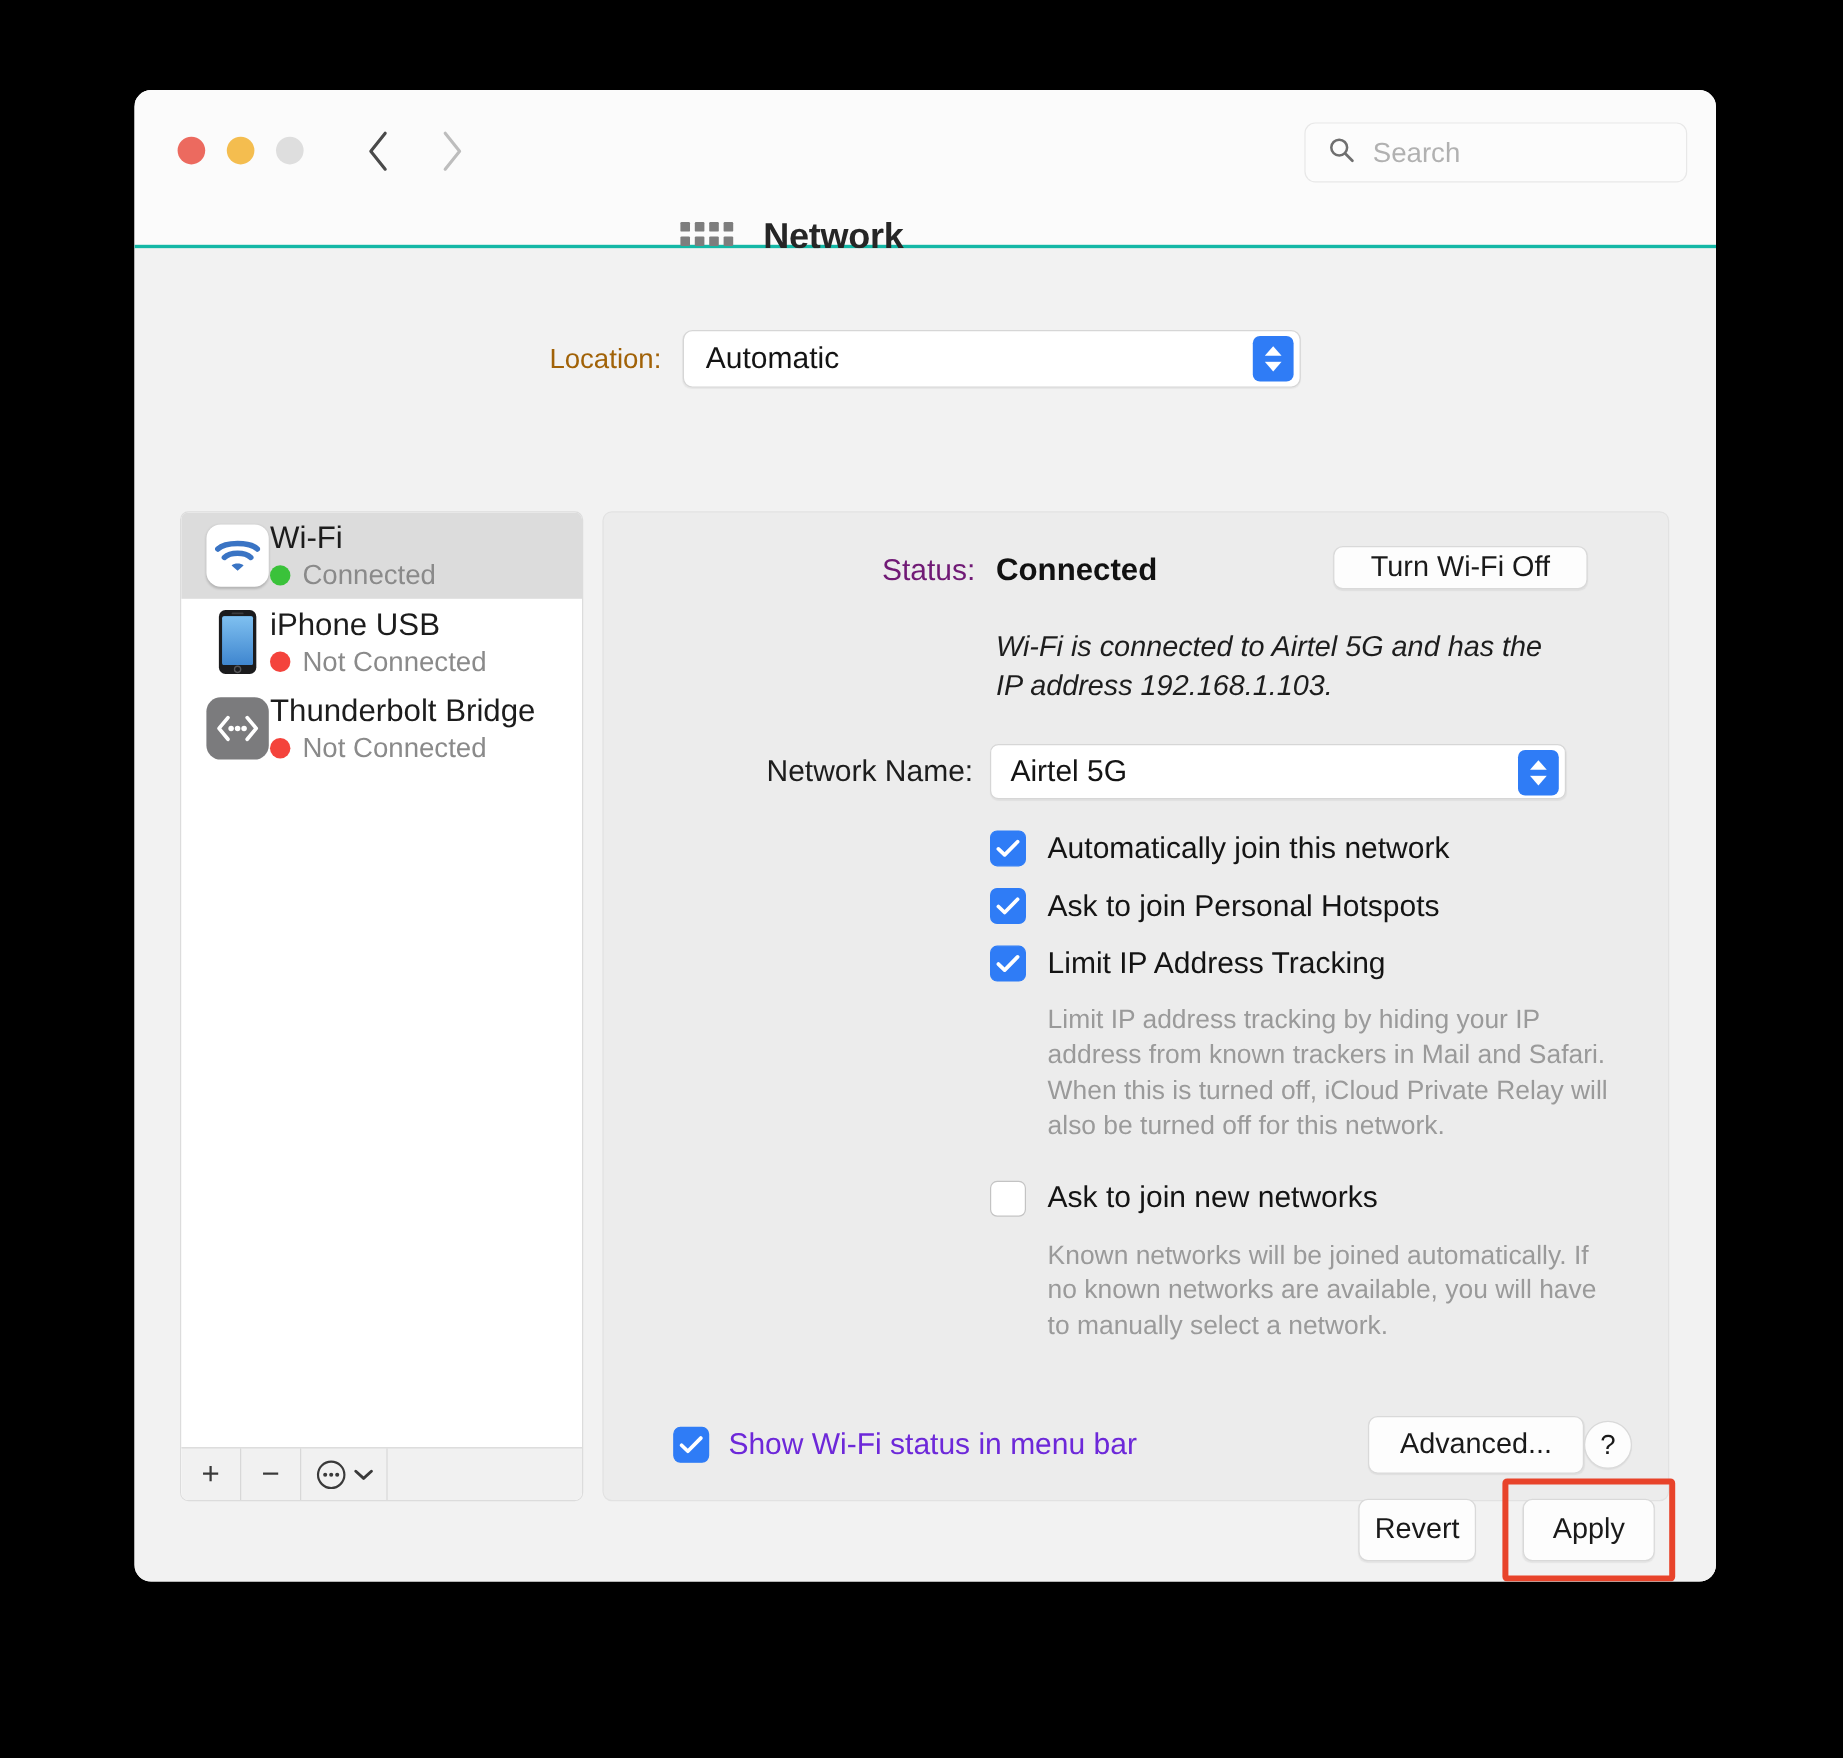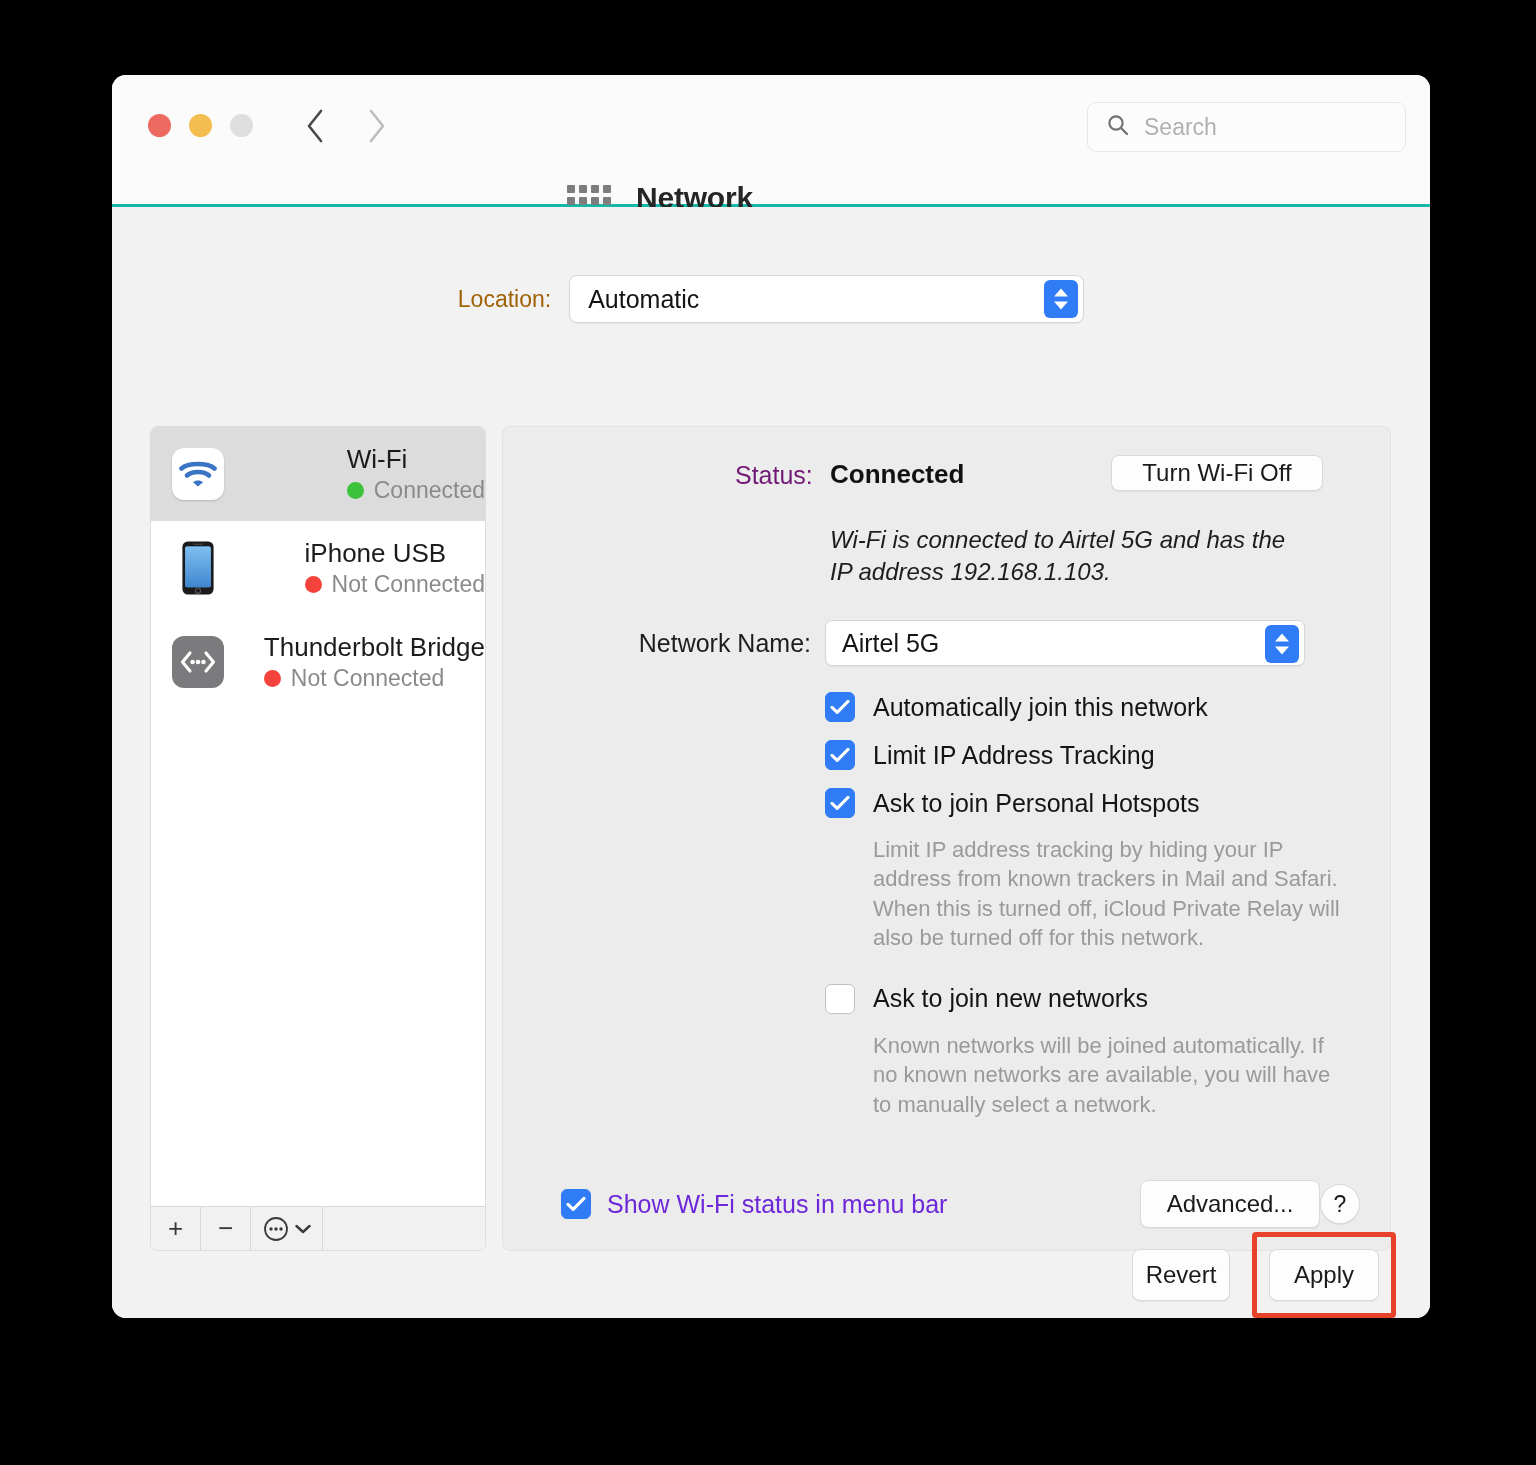--- a/index.html
+++ b/index.html
@@ -160,24 +160,23 @@
     width: 336px;
     height: 825px;
     background: #ffffff;
     border: 1px solid #dcdcdc;
     border-radius: 7px;
     overflow: hidden;
   }
   .iface {
     display: flex;
     align-items: center;
-    height: 94px;
+    height: 72px;
     padding-left: 20px;
     gap: 0;
-    justify-content: space-between;
   }
   .iface.selected { background: #dcdcdc; }
   .iface-icon {
     width: 54px; height: 54px;
     flex: 0 0 54px;
     display: flex; align-items: center; justify-content: center;
   }
   .icon-tile {
     width: 52px; height: 52px;
     border-radius: 12px;
@@ -548,30 +547,30 @@
             </span>
             <span class="check-label">Automatically join this network</span>
           </div>
 
           <div class="check-row">
             <span class="cbox on">
               <svg width="20" height="16" viewBox="0 0 20 16" fill="none">
                 <path d="M2 8.4 L7.2 13.4 L18 2.4" stroke="#ffffff" stroke-width="3.1" stroke-linecap="round" stroke-linejoin="round"></path>
               </svg>
             </span>
-            <span class="check-label">Limit IP Address Tracking</span>
+            <span class="check-label">Ask to join Personal Hotspots</span>
           </div>
 
           <div class="check-row">
             <span class="cbox on">
               <svg width="20" height="16" viewBox="0 0 20 16" fill="none">
                 <path d="M2 8.4 L7.2 13.4 L18 2.4" stroke="#ffffff" stroke-width="3.1" stroke-linecap="round" stroke-linejoin="round"></path>
               </svg>
             </span>
-            <span class="check-label">Ask to join Personal Hotspots</span>
+            <span class="check-label">Limit IP Address Tracking</span>
           </div>
           <div class="help-text gap-after">Limit IP address tracking by hiding your IP address from known trackers in Mail and Safari. When this is turned off, iCloud Private Relay will also be turned off for this network.</div>
 
           <div class="check-row">
             <span class="cbox off"></span>
             <span class="check-label">Ask to join new networks</span>
           </div>
           <div class="help-text">Known networks will be joined automatically. If no known networks are available, you will have to manually select a network.</div>
 
         </div>

